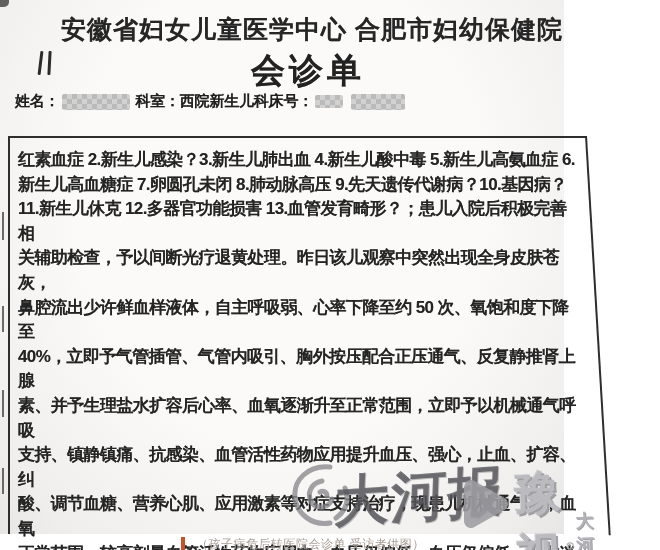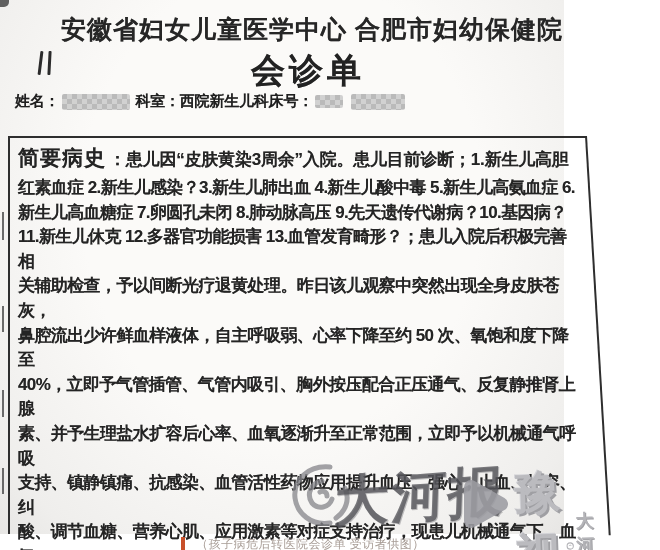--- a/index.html
+++ b/index.html
@@ -112,23 +112,20 @@
 
   <div class="info-row">
     <span>姓名：</span>
     <span class="mosaic blur-name"></span>
     <span>科室：西院新生儿科床号：</span>
     <span class="mosaic blur-bed"></span>
     <span class="mosaic blur-adm"></span>
   </div>
 
   <div class="box">
-    <div class="hist-line1">
-      <span class="hist-label">简要病史</span><span>：患儿因“皮肤黄染3周余”入院。患儿目前诊断；1.新生儿高胆</span>
-    </div>
     <div class="hist-lines">红素血症 2.新生儿感染？3.新生儿肺出血 4.新生儿酸中毒 5.新生儿高氨血症 6.
 新生儿高血糖症 7.卵圆孔未闭 8.肺动脉高压 9.先天遗传代谢病？10.基因病？
 11.新生儿休克 12.多器官功能损害 13.血管发育畸形？；患儿入院后积极完善相
 关辅助检查，予以间断光疗退黄处理。昨日该儿观察中突然出现全身皮肤苍灰，
 鼻腔流出少许鲜血样液体，自主呼吸弱、心率下降至约 50 次、氧饱和度下降至
 40%，立即予气管插管、气管内吸引、胸外按压配合正压通气、反复静推肾上腺
 素、并予生理盐水扩容后心率、血氧逐渐升至正常范围，立即予以机械通气呼吸
 支持、镇静镇痛、抗感染、血管活性药物应用提升血压、强心，止血、扩容、纠
 酸、调节血糖、营养心肌、应用激素等对症支持治疗，现患儿机械通气下，血氧
 正常范围，较高剂量血管活性药物应用中，血压仍偏低，血压仍偏低，呈昏迷状

